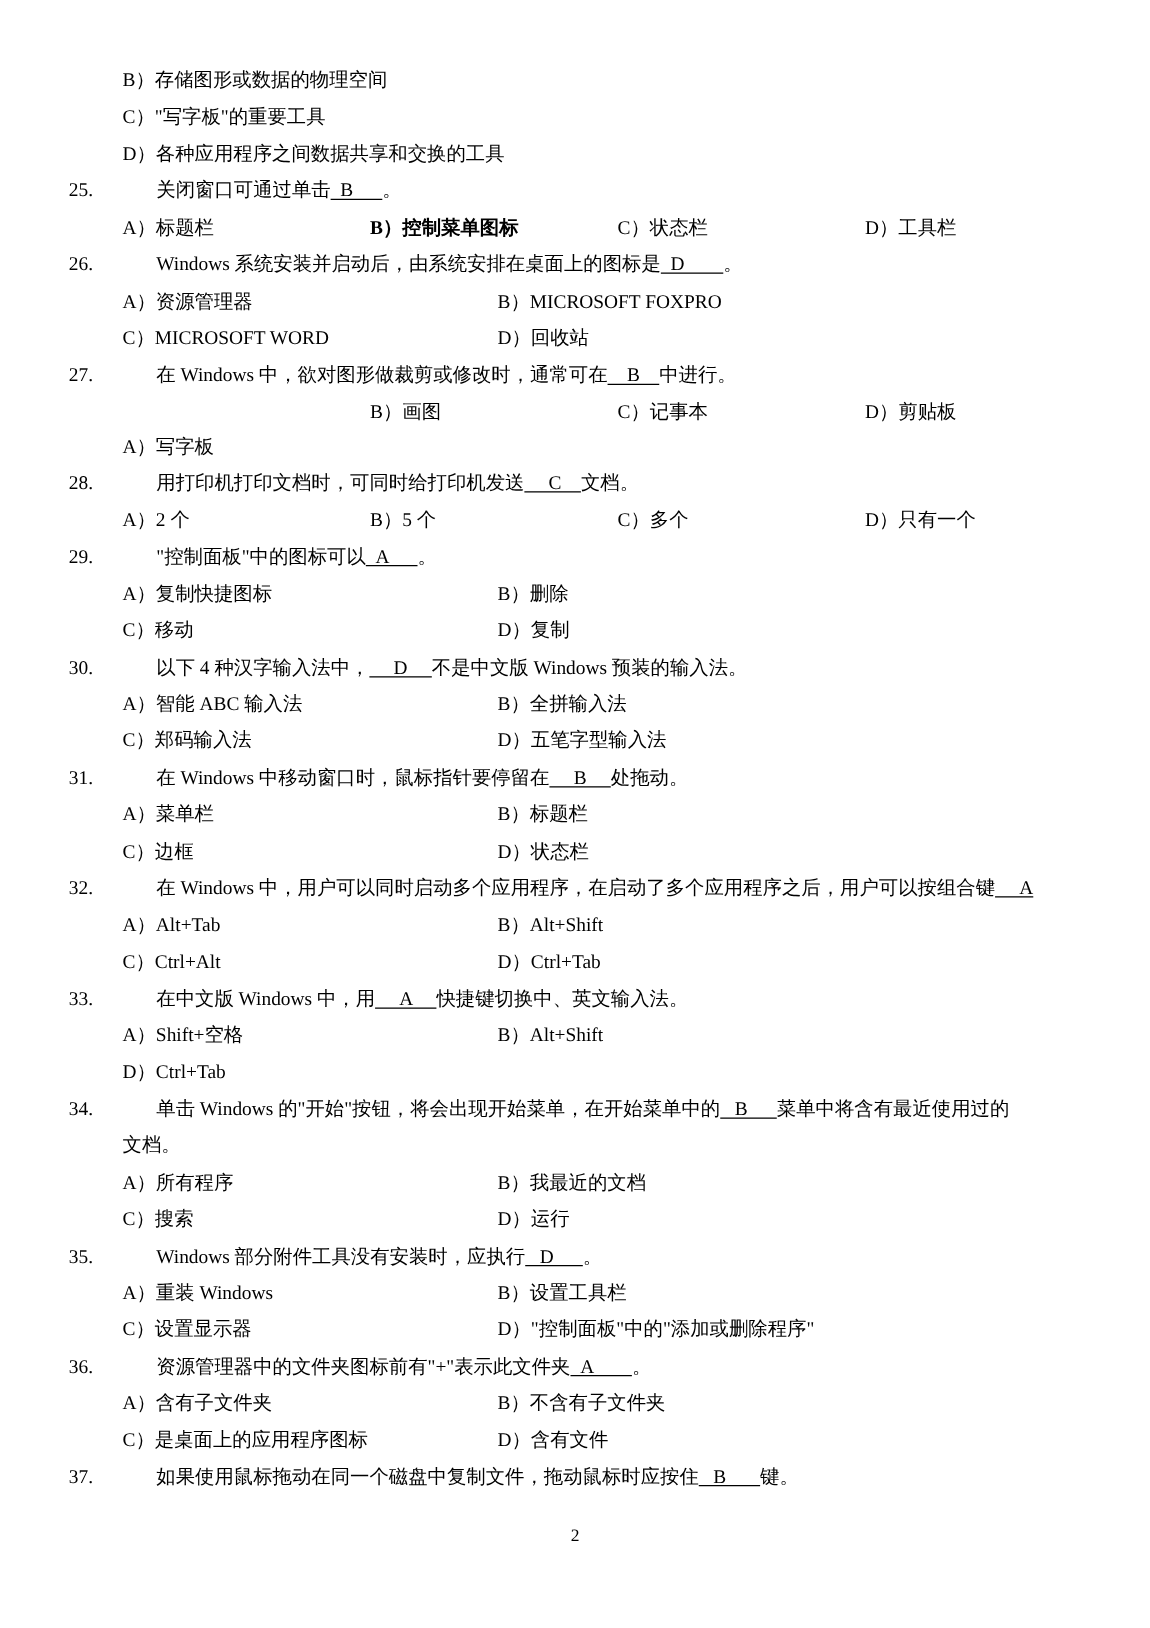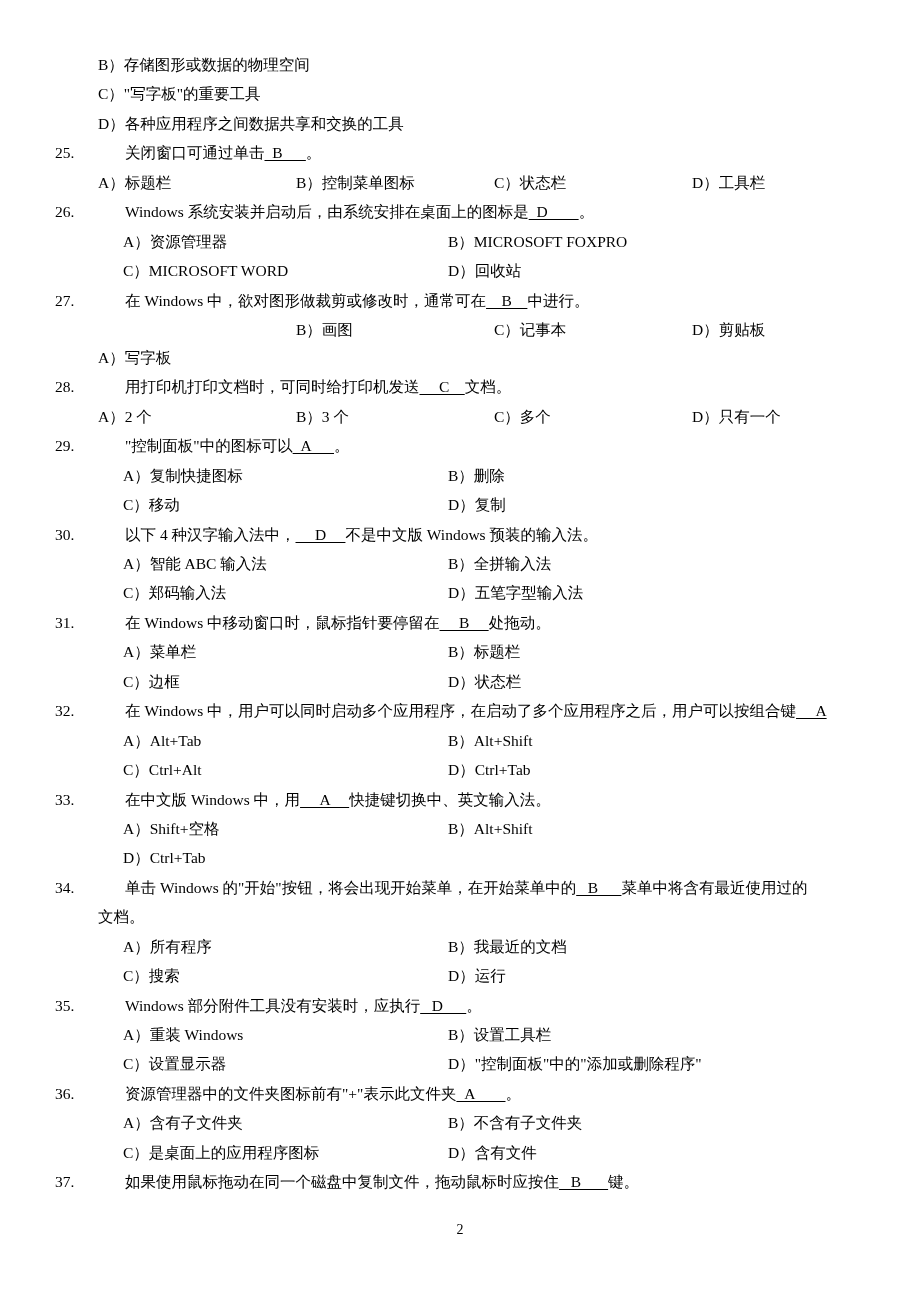--- a/index.html
+++ b/index.html
@@ -29,21 +29,20 @@
       flex: 1;
     }
     .options-multi {
       padding-left: 68px;
     }
     .options-multi .row {
       display: flex;
     }
     .options-multi .cell {
       flex: 1;
-      margin-left: 25px;
     }
     .options-multi .cell-a { min-width: 300px; flex: 0 0 auto;}
     .options-inline {
       padding-left: 68px;
       display: flex;
     }
     .options-inline span {
       white-space: pre;
     }
     .continuation {
@@ -67,21 +66,21 @@
     <div class="continuation">B）存储图形或数据的物理空间</div>
     <div class="continuation">C）"写字板"的重要工具</div>
     <div class="continuation">D）各种应用程序之间数据共享和交换的工具</div>
     <div class="question">
       <div class="q-stem">
         <span class="q-num">25.</span>
         <span class="q-text">关闭窗口可通过单击<span class="u">  B      </span>。</span>
       </div>
       <div class="options-inline">
         <span style="flex: 1 1 0%;">A）标题栏</span>
-        <span style="flex: 1 1 0%;">B）控制菜单图标</span>
+        <span style="flex: 1 1 0%; font-weight: bold;">B）控制菜单图标</span>
         <span style="flex: 1 1 0%;">C）状态栏</span>
         <span style="flex: 1 1 0%;">D）工具栏</span>
       </div>
     </div>
     <div class="question">
       <div class="q-stem">
         <span class="q-num">26.</span>
         <span class="q-text">Windows 系统安装并启动后，由系统安排在桌面上的图标是<span class="u">  D        </span>。</span>
       </div>
       <div class="options-multi">
@@ -107,21 +106,21 @@
         <span style="flex: 1 1 0%;">D）剪贴板</span>
       </div>
     </div>
     <div class="question">
       <div class="q-stem">
         <span class="q-num">28.</span>
         <span class="q-text">用打印机打印文档时，可同时给打印机发送<span class="u">     C    </span>文档。</span>
       </div>
       <div class="options-inline">
         <span style="flex: 1 1 0%;">A）2 个</span>
-        <span style="flex: 1 1 0%;">B）3 个</span>
+        <span style="flex: 1 1 0%;">B）5 个</span>
         <span style="flex: 1 1 0%;">C）多个</span>
         <span style="flex: 1 1 0%;">D）只有一个</span>
       </div>
     </div>
     <div class="question">
       <div class="q-stem">
         <span class="q-num">29.</span>
         <span class="q-text">"控制面板"中的图标可以<span class="u">  A      </span>。</span>
       </div>
       <div class="options-multi">

